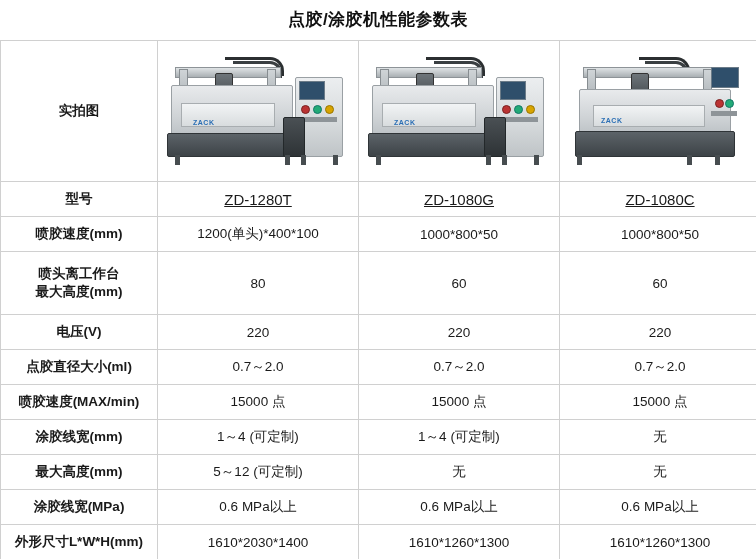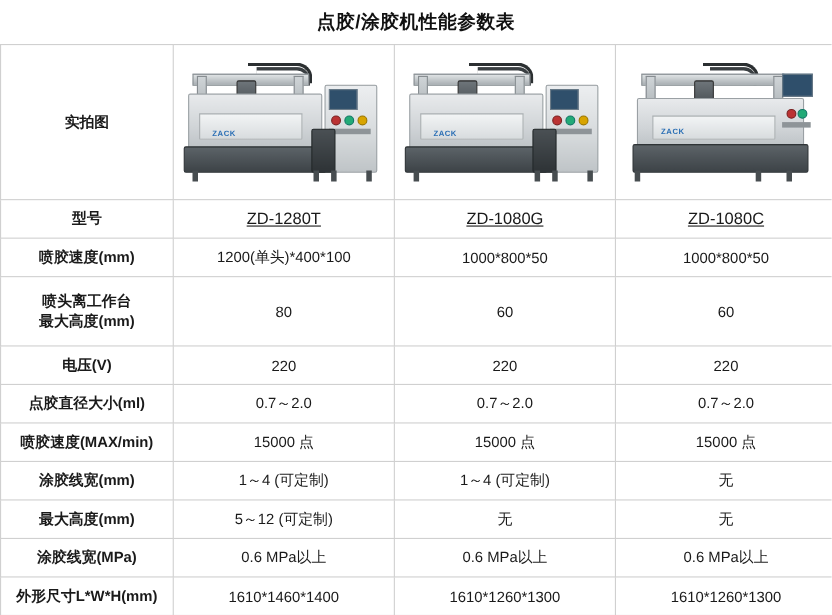--- a/index.html
+++ b/index.html
@@ -397,21 +397,21 @@
 
       <tr class="data-row">
         <td class="rowhead">涂胶线宽(MPa)</td>
         <td class="val">0.6 MPa以上</td>
         <td class="val">0.6 MPa以上</td>
         <td class="val">0.6 MPa以上</td>
       </tr>
 
       <tr class="data-row">
         <td class="rowhead">外形尺寸L*W*H(mm)</td>
-        <td class="val">1610*1460*1400</td>
+        <td class="val">1610*2030*1400</td>
         <td class="val">1610*1260*1300</td>
         <td class="val">1610*1260*1300</td>
       </tr>
 
     </tbody>
   </table>
 
 </div>
 
 </body></html>

